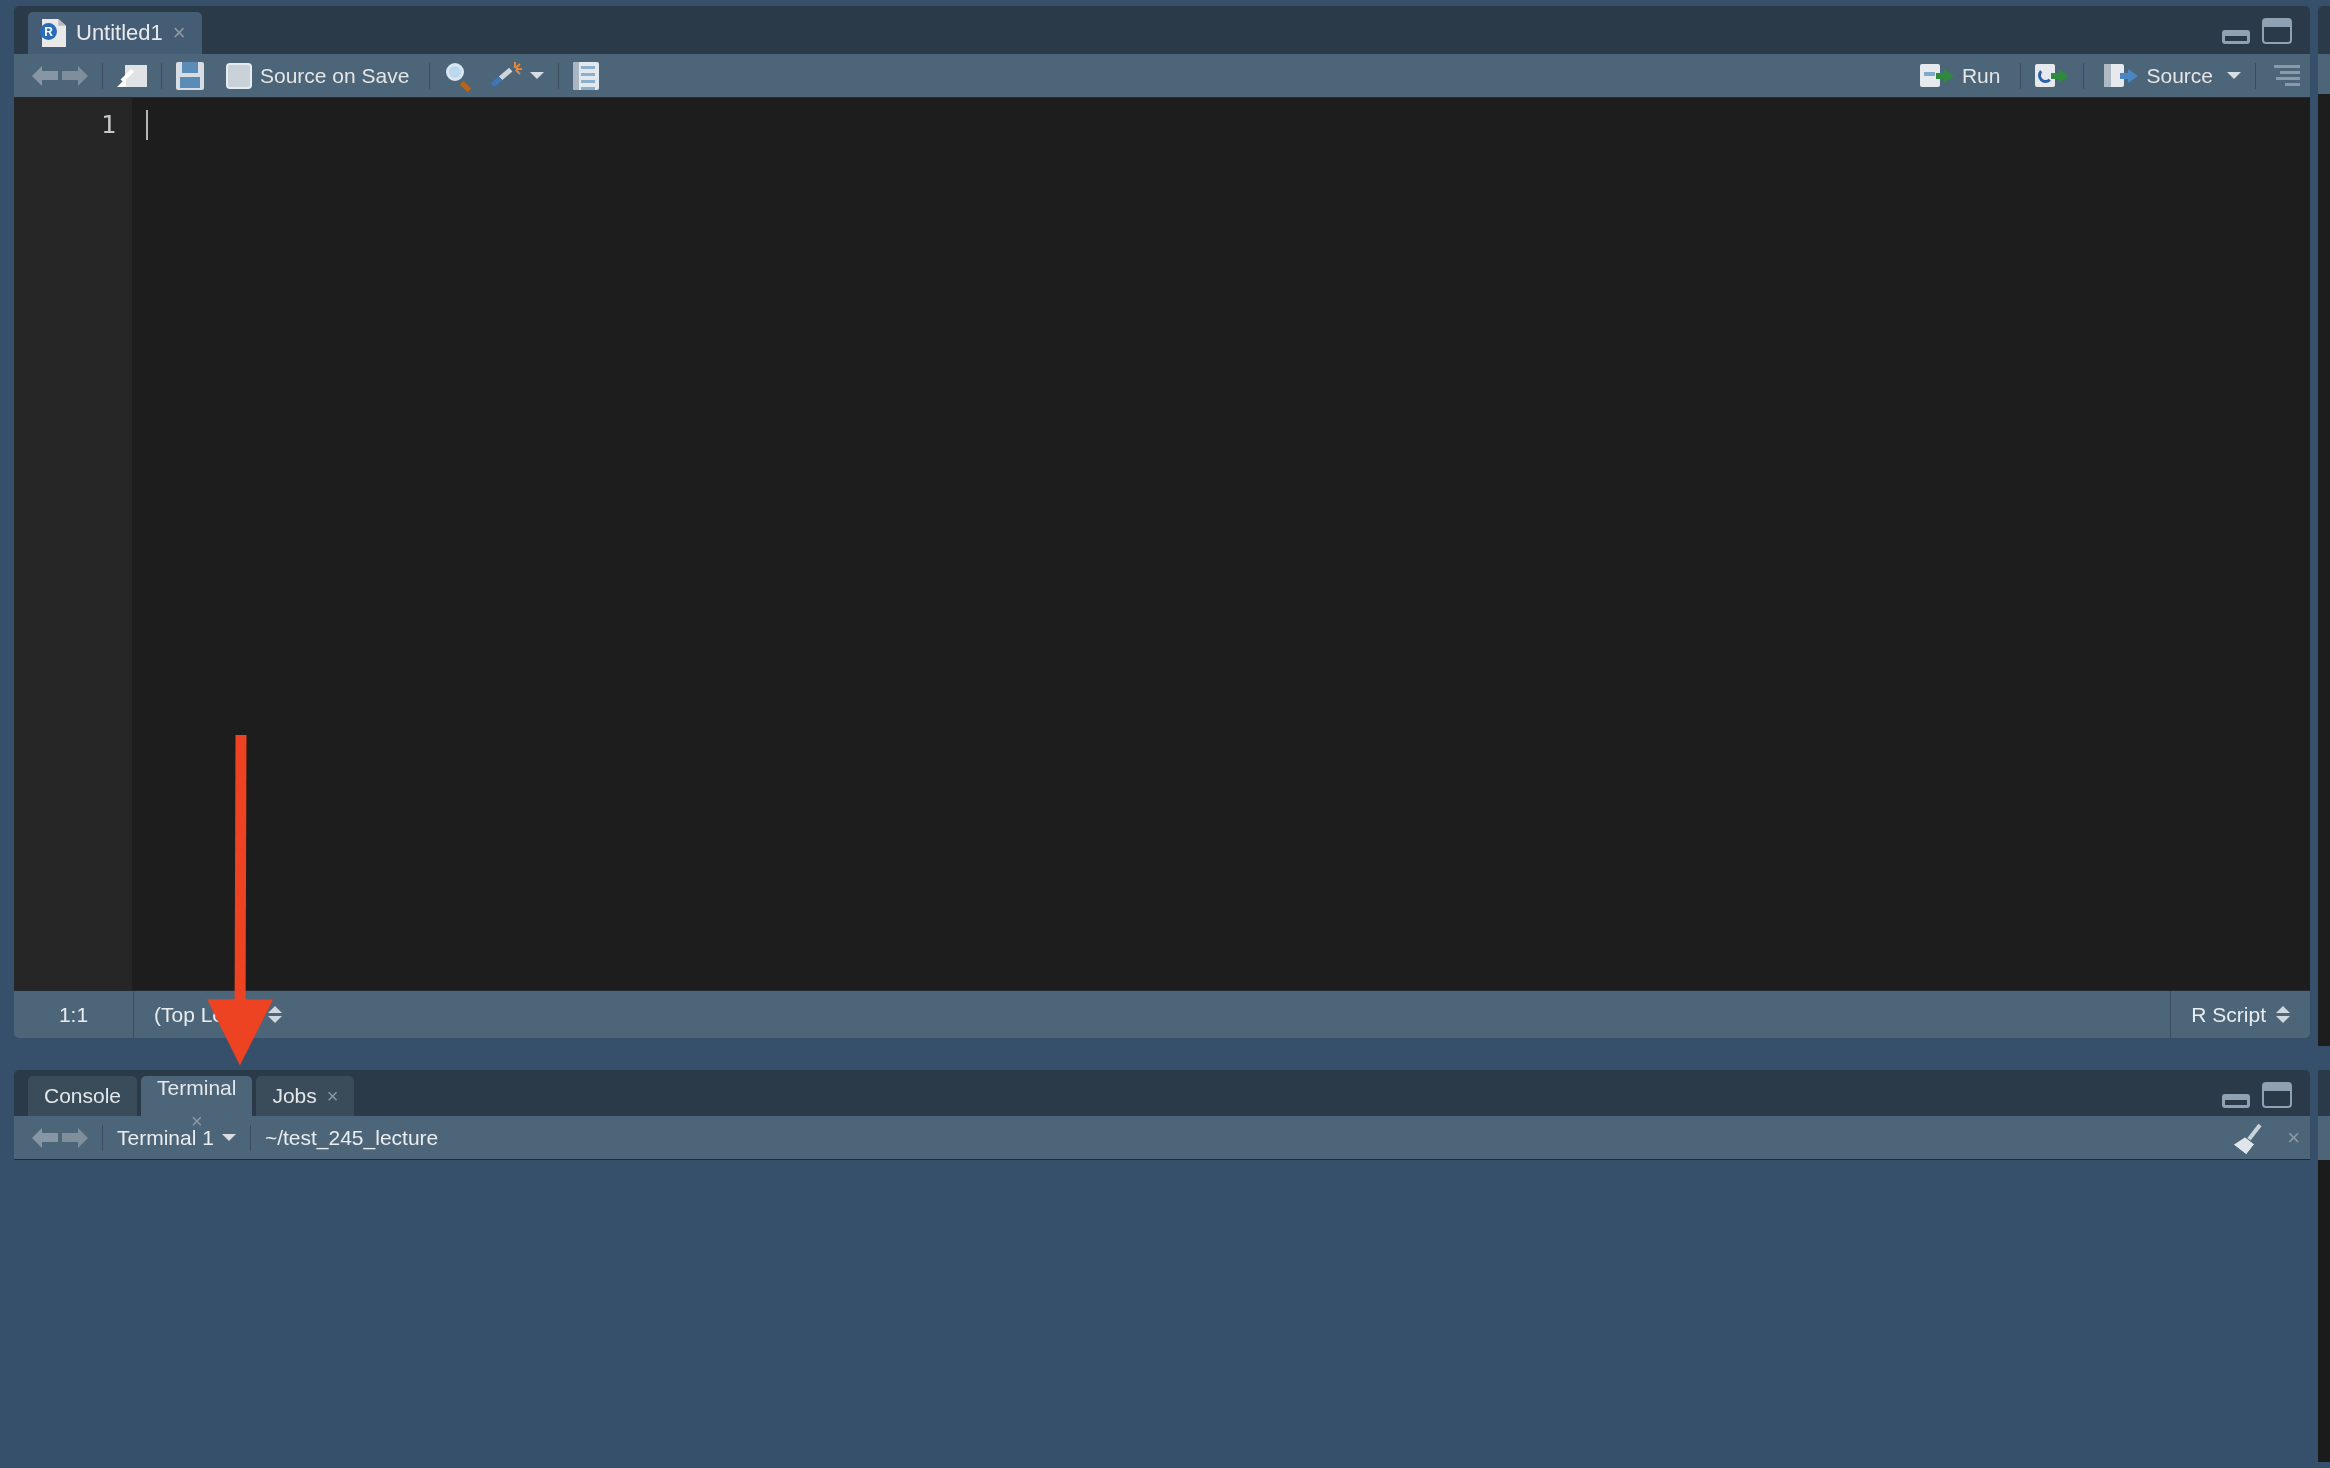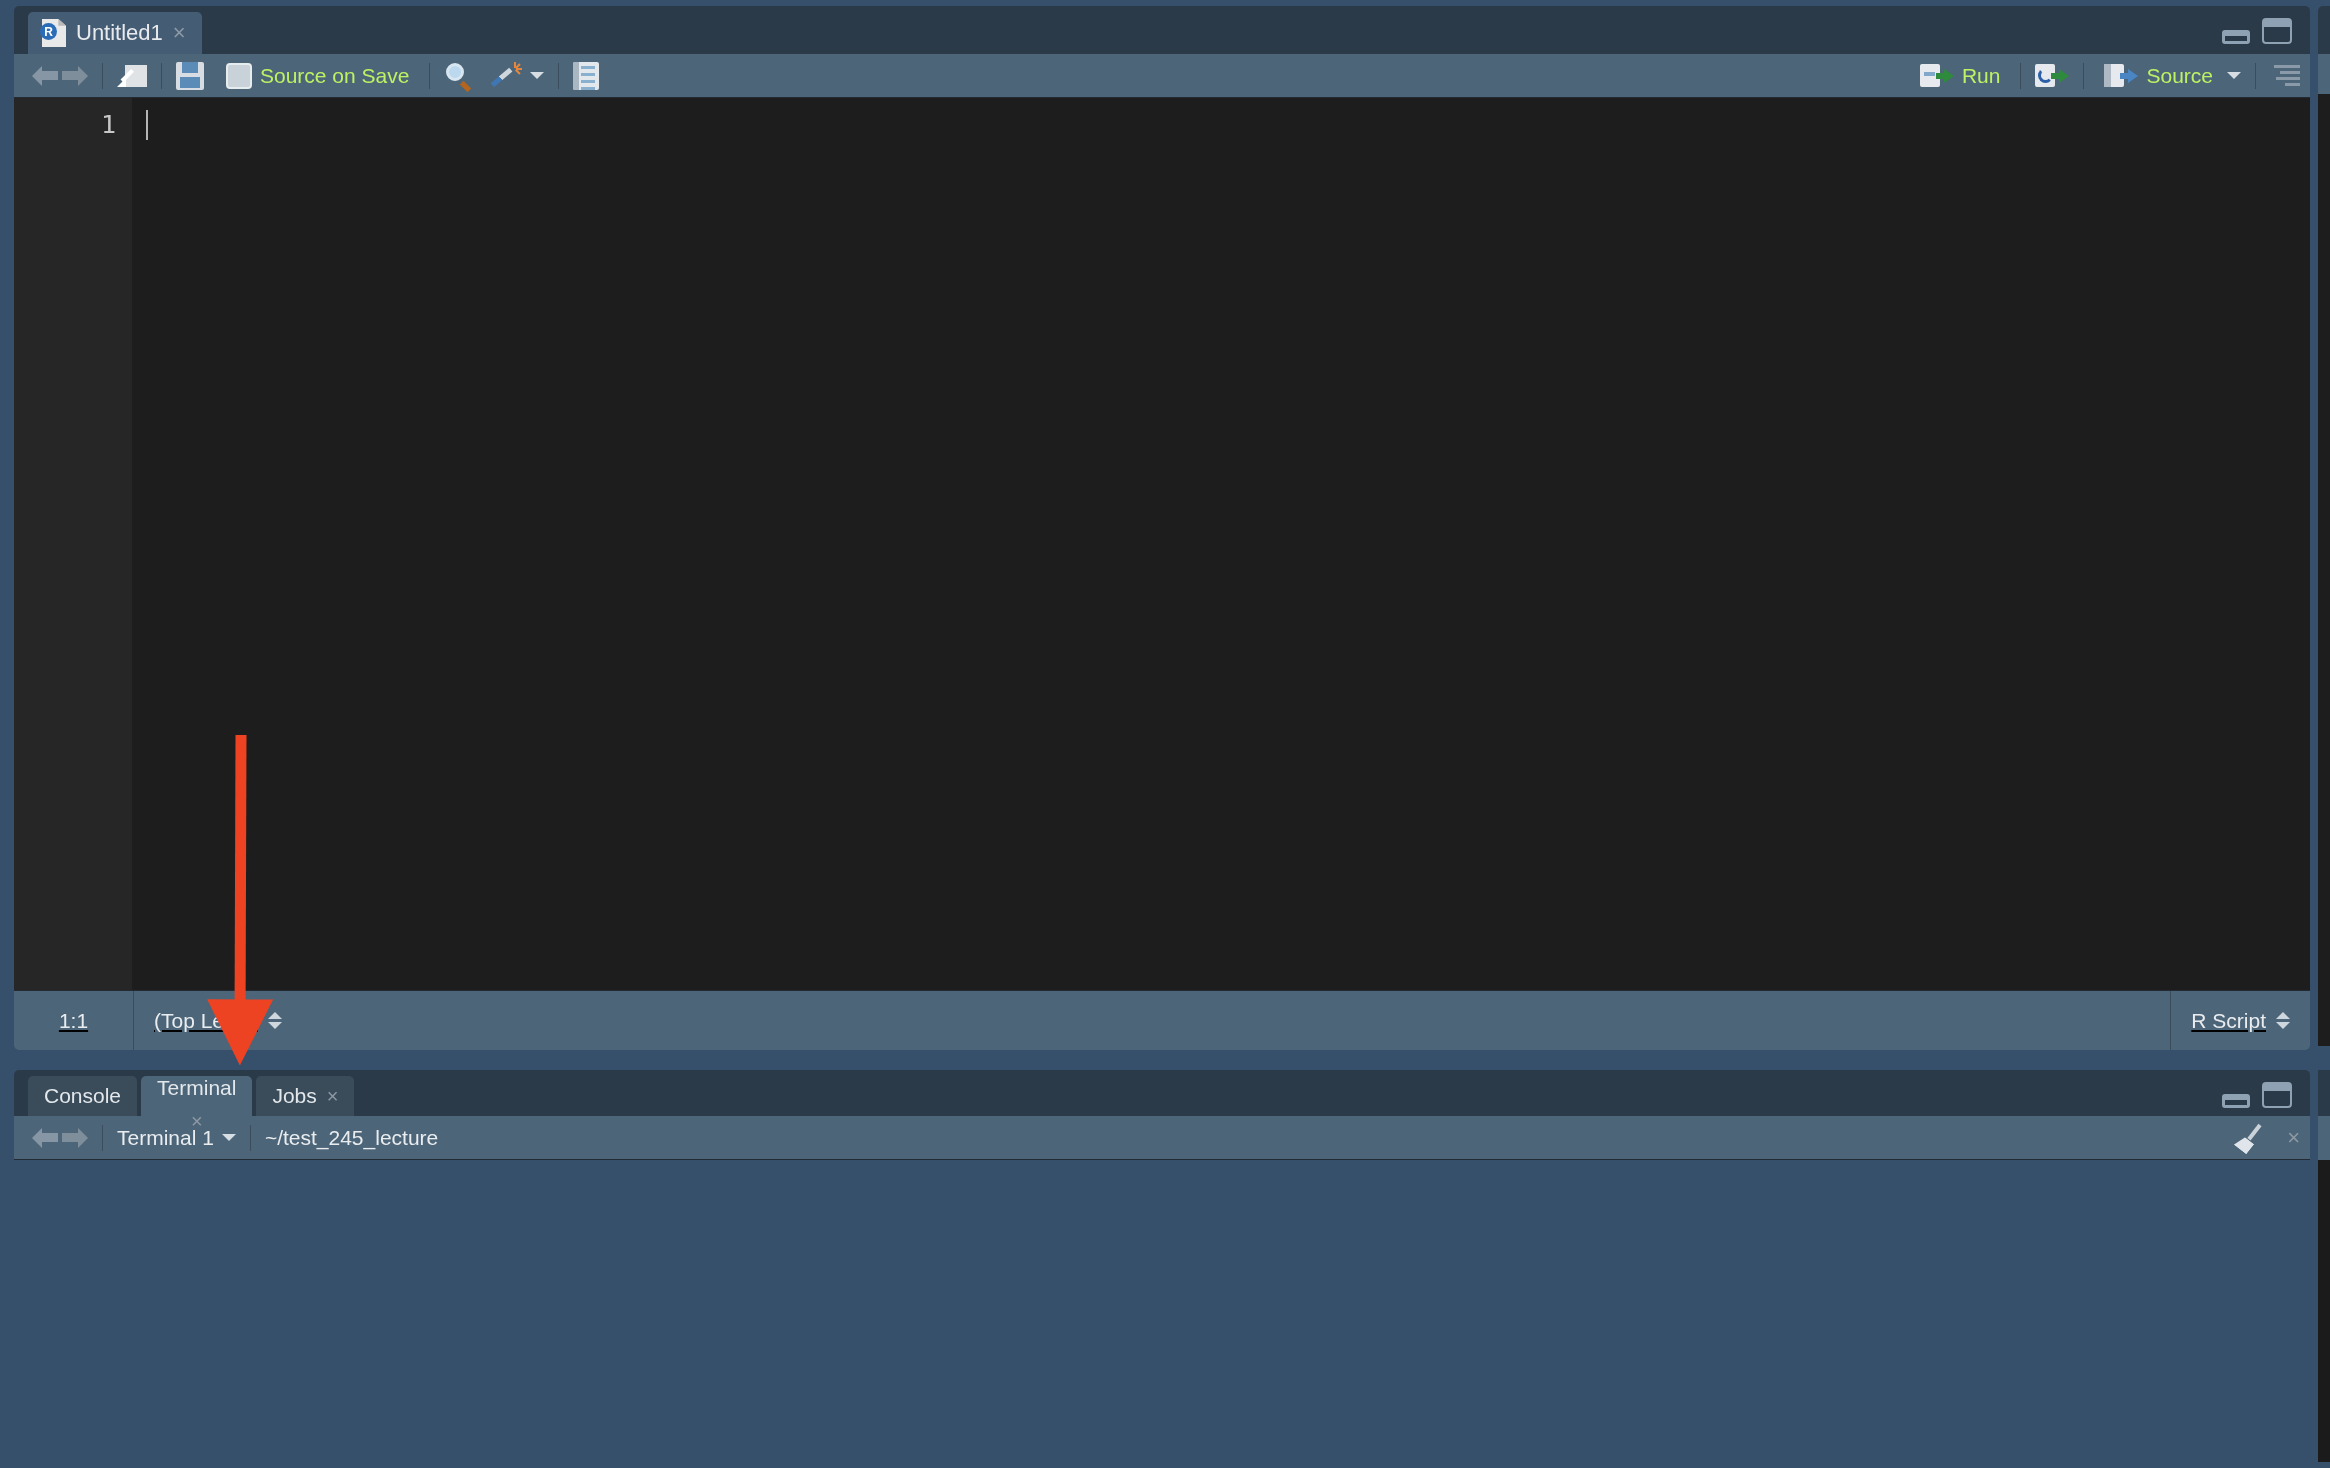--- a/index.html
+++ b/index.html
@@ -104,21 +104,21 @@
      background: #ffffff; transform: rotate(-45deg); transform-origin: left center; }
 
   .ic-save { width: 28px; height: 28px; background: #d7dde2; border-radius: 2px; position: relative; }
   .ic-save .top { position: absolute; left: 6px; top: 0; width: 16px; height: 11px; background: #5b8cb8; }
   .ic-save .bot { position: absolute; left: 4px; bottom: 2px; width: 20px; height: 11px; background: #5b8cb8; }
 
   .chk {
     width: 26px; height: 26px; border-radius: 4px;
     background: #c9d2d9; border: 2px solid #e7ecef;
   }
-  .tb-text { color: #bef264; font-size: 21px; }
+  .tb-text { color: #e5e5e5; font-size: 21px; }
 
   .ic-find { width: 30px; height: 28px; position: relative; }
   .ic-find .lens { position: absolute; left: 2px; top: 1px; width: 18px; height: 18px;
       border-radius: 50%; background: #bcd8ef; border: 3px solid #d8e6f2; }
   .ic-find .hdl { position: absolute; right: 3px; bottom: 1px; width: 11px; height: 5px;
       background: #b5651d; transform: rotate(45deg); }
 
   .ic-wand { width: 30px; height: 28px; position: relative; }
   .ic-wand .stick { position: absolute; left: 2px; bottom: 3px; width: 24px; height: 5px;
       background: linear-gradient(90deg,#3f77b5 0 45%, #cfd6dc 45% 100%);
@@ -177,25 +177,24 @@
   .gutter {
     width: 118px; background: #262626; color: #c7c7c7;
     font-family: "DejaVu Sans Mono", monospace;
     font-size: 25px; text-align: right;
     padding: 12px 16px 0 0;
   }
   .code-area { position: relative; flex: 1; padding: 12px 0 0 14px; }
   .caret { width: 2px; height: 30px; background: #b5b5b5; display: block; }
 
   .statusbar {
-    height: 60px; background: #4d6578;
+    height: 48px; background: #4d6578;
     display: flex; align-items: center;
     border-radius: 0 0 5px 5px;
     border-top: 1px solid #222b33;
-    text-decoration: underline;
   }
   .sb-cell {
     color: #e9edf0; font-size: 21px;
     padding: 0 20px; height: 100%;
     display: flex; align-items: center; gap: 10px;
   }
   .sb-cell.pos { border-right: 1px solid #3b4d5c; min-width: 120px; justify-content: center; }
   .sb-right { margin-left: auto; border-left: 1px solid #3b4d5c; }
   .stepper { display: inline-flex; flex-direction: column; gap: 3px; }
   .stepper .up { width: 0; height: 0; border-left: 7px solid transparent; border-right: 7px solid transparent; border-bottom: 7px solid #cfd7de; }

